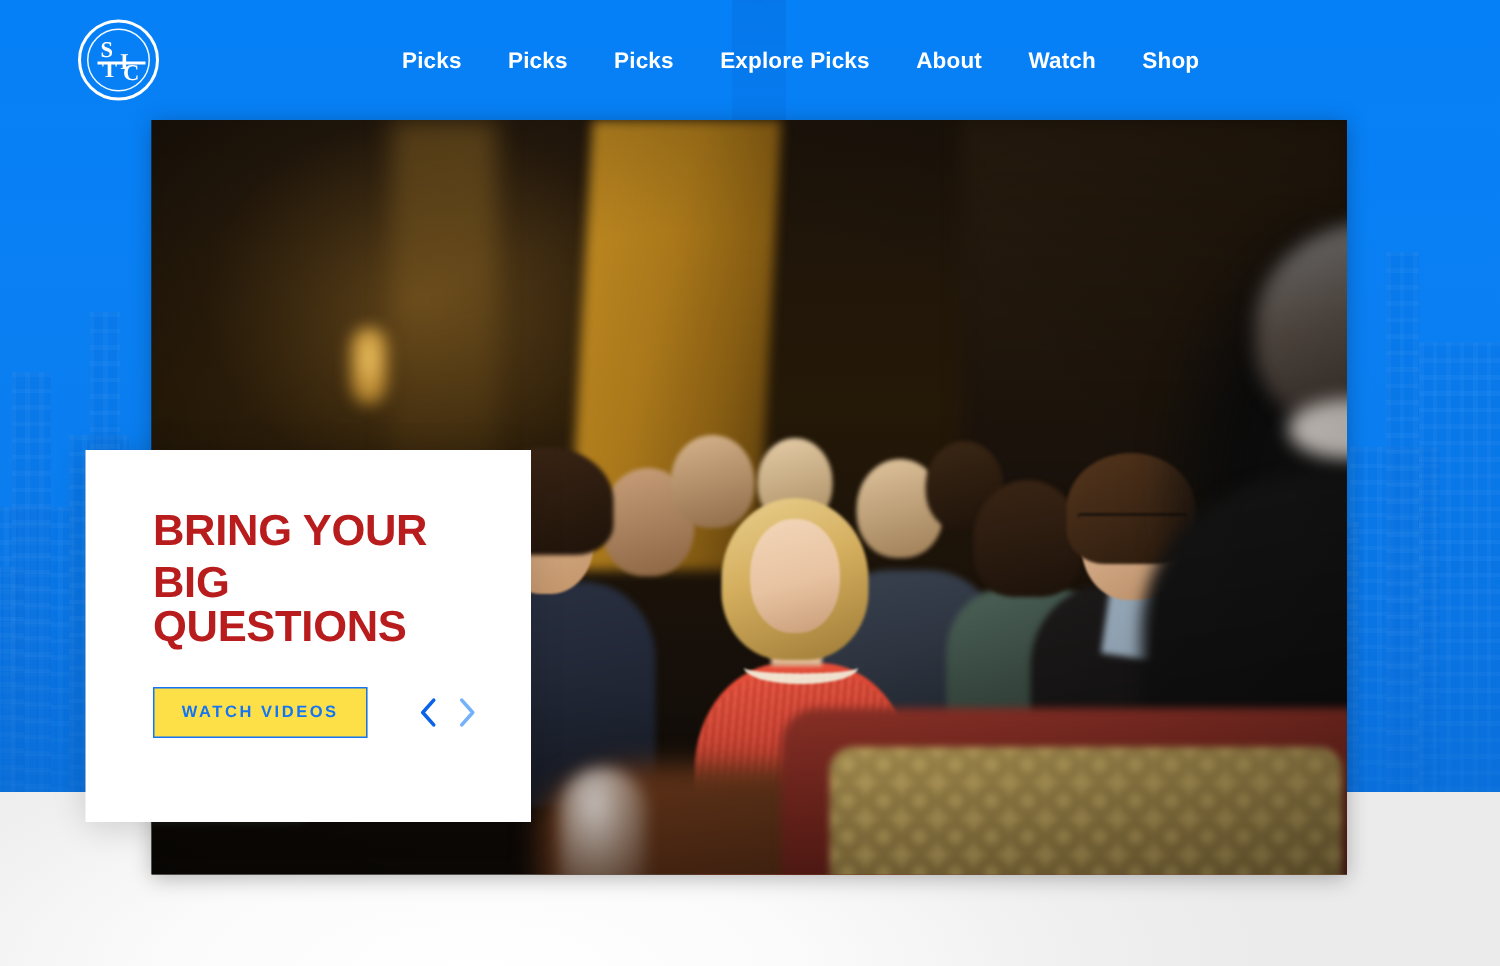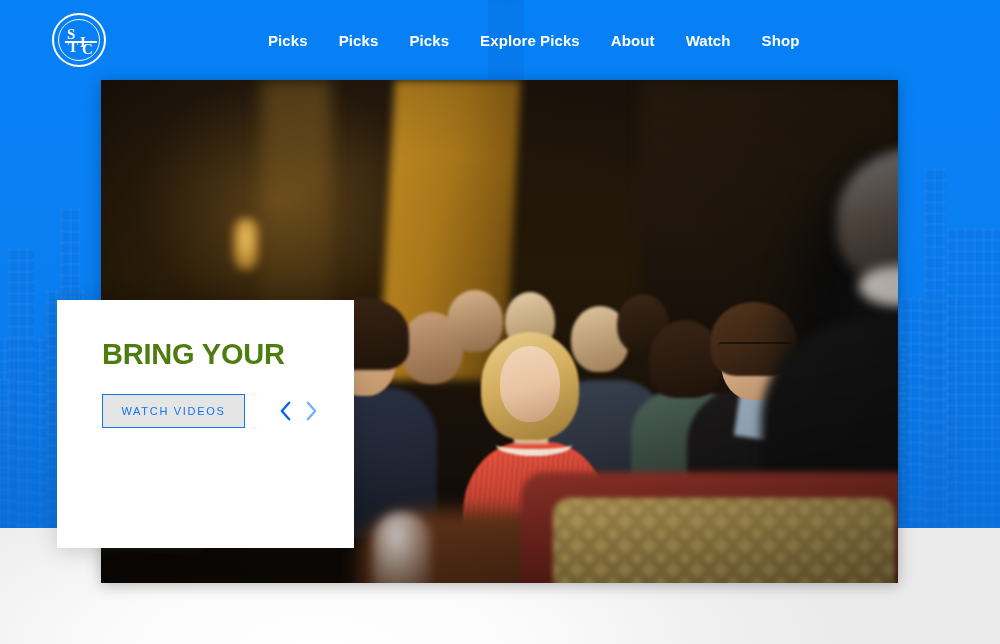--- a/index.html
+++ b/index.html
@@ -304,21 +304,21 @@
   
   .card {
     position: absolute; left: 57px; top: 300px;
     width: 297px; height: 248px;
     background: #ffffff;
     box-shadow: 0 3px 22px rgba(0,0,0,.16);
     z-index: 20;
     padding: 40px 36px 0 45px;
   }
   .card-title {
-    color: #4d7c0f;
+    color: #b91c1c;
     font-size: 29px;
     font-weight: 700;
     line-height: 1.0;
     letter-spacing: -.2px;
     font-family: "Liberation Sans", sans-serif;
   }
   .card-title .l2 { display: block; margin-top: 6px; }
   .card-desc {
     margin-top: 22px;
     color: #9a9a9a;
@@ -326,23 +326,23 @@
     line-height: 1.63;
     max-width: 218px;
   }
   .card-actions {
     display: flex; align-items: center;
     margin-top: 25px;
   }
   .watch-btn {
     width: 160px; height: 34px;
     border: 1.6px solid #1175f5;
-    background: #e5e5e5;
+    background: #fde047;
     color: #1175f5;
-    font-size: 11px; font-weight: 400; letter-spacing: 1.7px;
+    font-size: 11px; font-weight: 700; letter-spacing: 1.7px;
     display: flex; align-items: center; justify-content: center;
     cursor: pointer;
     font-family: "Liberation Sans", sans-serif;
   }
   .arrows { display: flex; align-items: center; gap: 13px; margin-left: 34px; }
   .arrow { cursor: pointer; width: 13px; height: 22px; display: block; }
 </style>
 </head>
 <body>
 
@@ -444,20 +444,21 @@
       <a href="#">About</a>
       <a href="#">Watch</a>
       <a href="#">Shop</a>
 
     </nav>
   </div>
 
   <div class="card">
     <h1 class="card-title">
       <span>BRING YOUR</span>
+      <span class="l2">BIG QUESTIONS</span>
     </h1>
     <div class="card-actions">
       <button class="watch-btn">WATCH VIDEOS</button>
       <div class="arrows">
         <svg class="arrow" viewBox="0 0 14 24">
           <polyline points="11,3 3,12 11,21" fill="none" stroke="#0a63e8" stroke-width="2.6" stroke-linecap="round" stroke-linejoin="round"></polyline>
         </svg>
         <svg class="arrow" viewBox="0 0 14 24">
           <polyline points="3,3 11,12 3,21" fill="none" stroke="#74b1fb" stroke-width="2.6" stroke-linecap="round" stroke-linejoin="round"></polyline>
         </svg>

